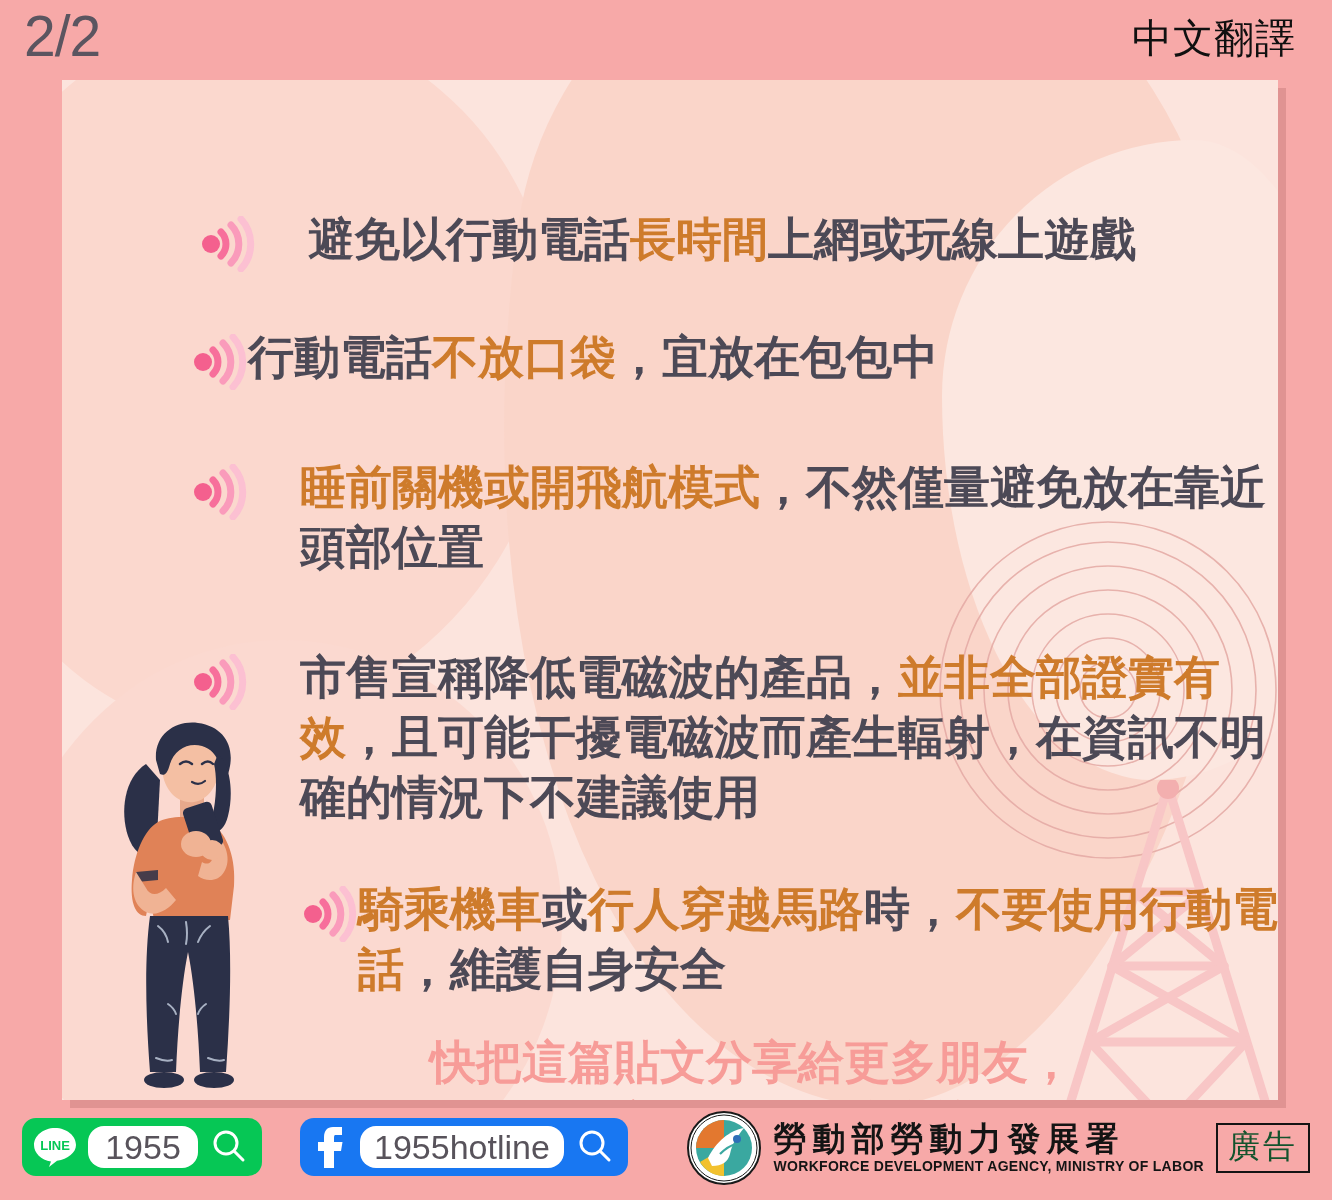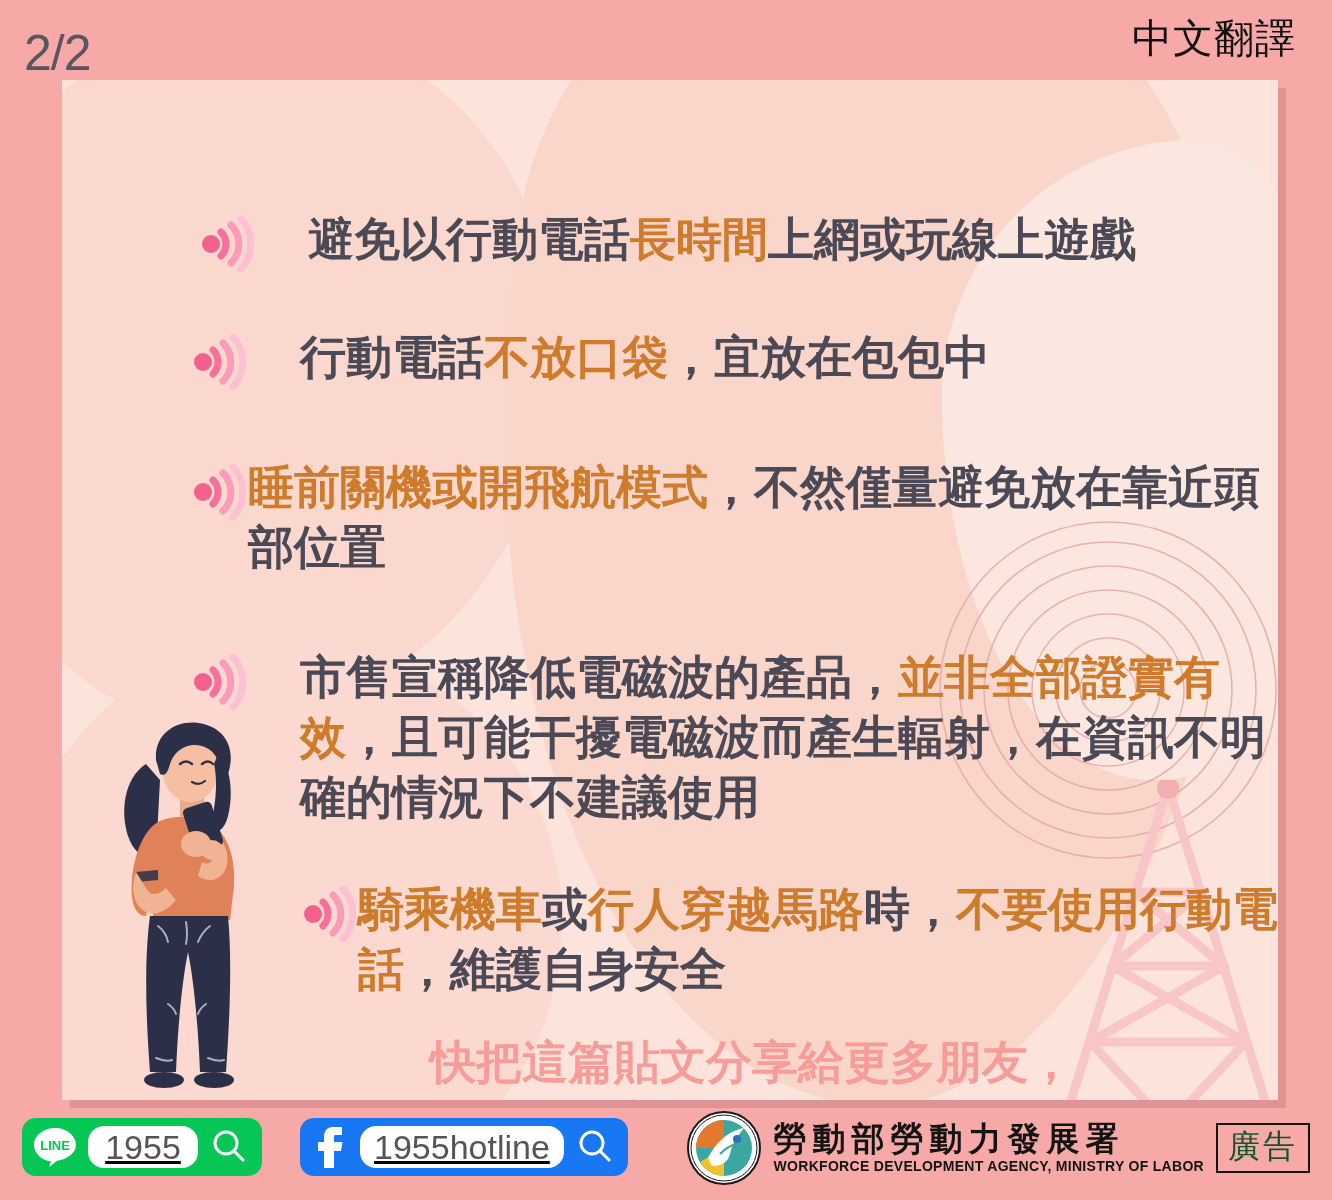--- a/index.html
+++ b/index.html
@@ -11,22 +11,22 @@
     overflow:hidden;
   }
 
   
   #header{
     position:absolute; left:0; top:0; width:1332px; height:80px;
     z-index:40;
   }
   #page-counter{
     position:absolute; left:24px; top:8px;
-    font-size:50px; font-weight:400; color:#5B5560;
-    letter-spacing:-1px; line-height:1;margin-top:20px;
+    font-size:57px; font-weight:400; color:#5B5560;
+    letter-spacing:-1px; line-height:1;
   }
   #translate-label{
     position:absolute; right:36px; top:18px;
     font-size:40px; font-weight:500; color:#101010;
     letter-spacing:1px; line-height:1;
   }
 
   
   #card{
     position:absolute; left:62px; top:80px;
@@ -79,23 +79,23 @@
   .wifi-icon{ flex:0 0 auto; margin-top:6px; }
   .bullet-text{
     font-size:46px; font-weight:700; line-height:1.30;
     color:#4C4956; letter-spacing:0px;
   }
   .bullet-text .hl{ color:#CE7B2B; }
 
   .r1{ left:136px; top:118px;margin-top:12px; }
   .r1 .bullet-text{ margin-left:52px; }
   .r2{ left:128px; top:248px; }
-  .r2 .bullet-text{ margin-left:52px; }
+  .r2 .bullet-text{ }
   .r3{ left:128px; top:378px; width:1080px; }
-  .r3 .bullet-text{ }
+  .r3 .bullet-text{ margin-left:52px; }
   .r4{ left:128px; top:568px; width:1120px; }
   .r4 .bullet-text{ margin-left:52px; }
   .r5{ left:238px; top:800px; width:1000px; }
   .r5 .bullet-text{ }
 
   #closing-message{
     position:absolute; left:300px; top:952px; width:780px;
     z-index:20;
     font-size:46px; font-weight:700; line-height:1.33;
     color:#F79C98; text-align:center;
@@ -104,21 +104,20 @@
 
   
   #footer{
     position:absolute; left:0; bottom:0; width:1332px; height:100px;
     z-index:50;
   }
   .social-pill{
     position:absolute; display:flex; align-items:center;
     border-radius:14px; height:58px; padding:0 12px 0 10px;
     gap:10px;
-    text-decoration:underline;
   }
   #line-pill{ left:22px; top:18px; background:#06C755; }
   #fb-pill{ left:300px; top:18px; background:#1877F2; }
   .pill-value{
     background:#fff; border-radius:16px;
     height:42px; min-width:110px; padding:0 14px;
     display:flex; align-items:center; justify-content:center;
     font-size:34px; font-weight:400; color:#58535B; line-height:1;
   }
   .search-glyph{ flex:0 0 auto; }

